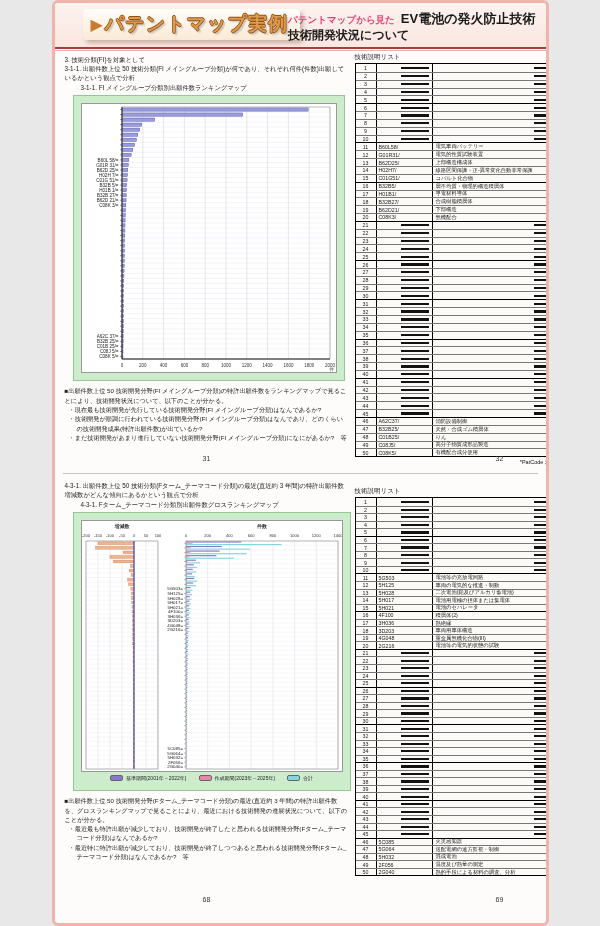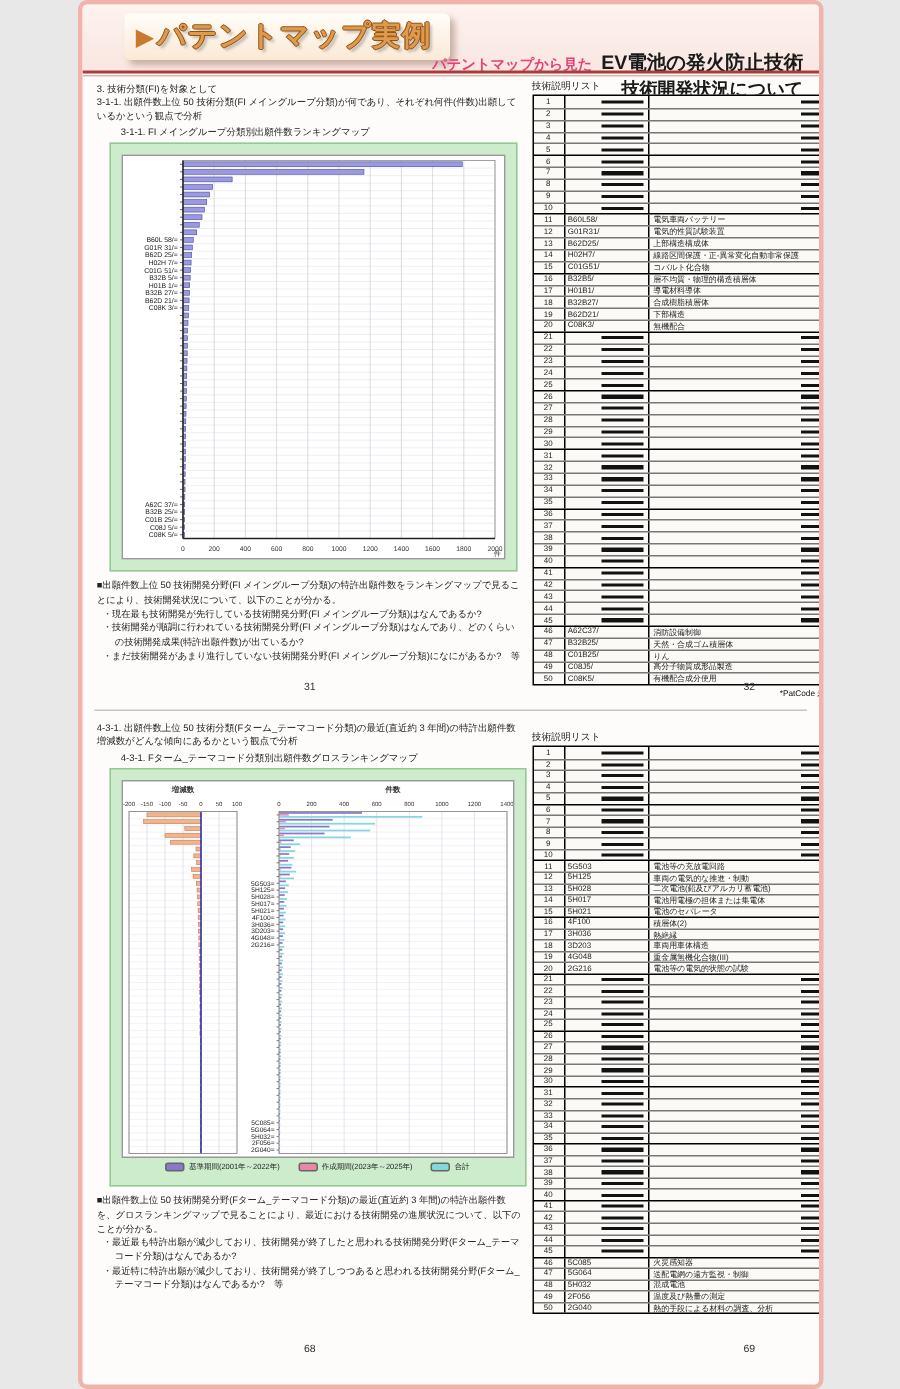--- a/index.html
+++ b/index.html
@@ -12,21 +12,21 @@
   
   #header{position:absolute;left:0;top:0;right:0;height:44px;
     background:linear-gradient(#fdf3ef,#f9e6e0);}
   #banner{position:absolute;left:28px;top:6px;padding:2px 12px 3px 8px;
     background:linear-gradient(#fffdf8,#fbe9d6);border-radius:4px;
     box-shadow:3px 3px 4px rgba(110,70,50,.35);}
   #banner .arrow{font-size:16px;color:#c97a2e;margin-right:2px;}
   #banner .btxt{font-size:19px;font-weight:bold;color:#e09a4e;
     text-shadow:0.7px 0 #915418,-0.7px 0 #915418,0 0.7px #915418,0 -0.7px #915418,2px 2px 2px rgba(0,0,0,.25);
     letter-spacing:1px;}
-  #head-right{position:absolute;right:10px;top:5px;text-align:right;line-height:1.25;margin-top:24px;}
+  #head-right{position:absolute;right:10px;top:5px;text-align:left;line-height:1.25;}
   #head-right .tagline{color:#e5407a;font-weight:bold;font-size:9.5px;margin-right:6px;}
   #head-right .title{color:#1a1a1a;font-weight:bold;font-size:13px;}
   #head-right .subtitle{color:#1a1a1a;font-weight:bold;font-size:12px;}
   .rule1{position:absolute;left:0;right:0;top:44px;height:2px;background:#a83c3c;}
   .rule2{position:absolute;left:0;right:0;top:47px;height:1px;background:#eeb0a8;}
 
   
   #col-left-top{position:absolute;left:10px;top:52px;width:284px;}
   #col-right-top{position:absolute;left:300px;top:50px;width:290px;}
   #col-left-bottom{position:absolute;left:10px;top:478px;width:284px;}

